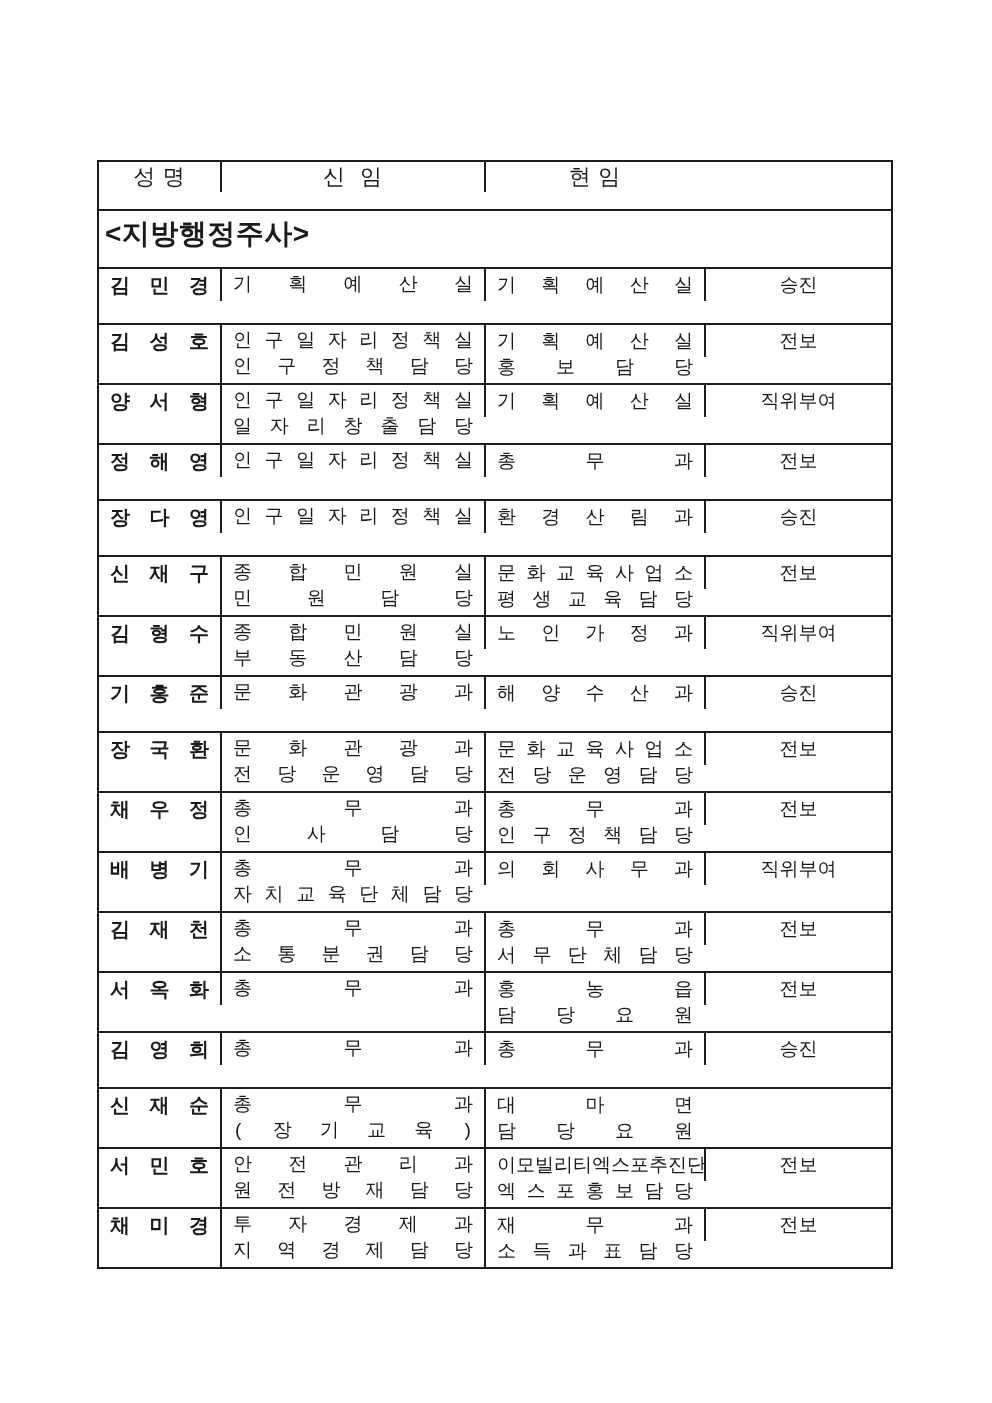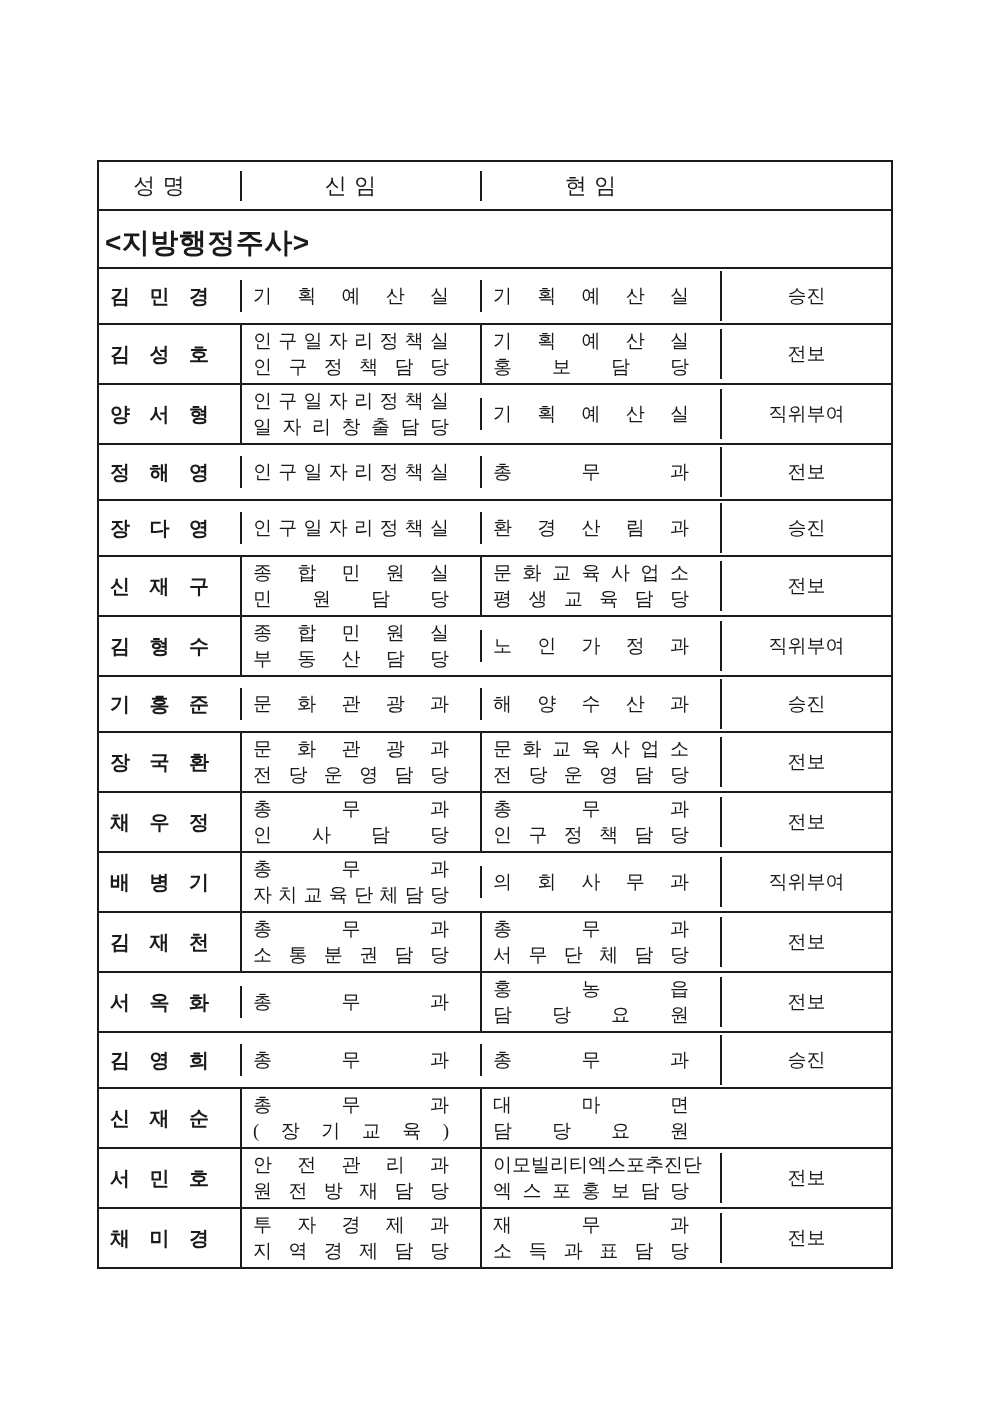--- a/index.html
+++ b/index.html
@@ -20,40 +20,39 @@
     position: absolute;
     left: 97px;
     top: 160px;
     width: 796px;
     box-sizing: border-box;
     border: 2px solid #1c1c1c;
     background: #ffffff;
   }
   .row {
     display: flex;
-    align-items: center;
-    gap: 20px;
+    align-items: flex-start;
   }
   .row + .row, #rows-container .row:first-child {
     border-top: 2px solid #1c1c1c;
   }
   .cell {
     box-sizing: border-box;
     display: flex;
     flex-direction: column;
     justify-content: center;
     padding: 3px 11px;
   }
   .cell + .cell {
     border-left: 2px solid #1c1c1c;
   }
   .col-name { width: 121px; }
-  .col-new  { width: 220px; }
+  .col-new  { width: 264px; font-family: Liberation Mono, monospace; }
   .col-cur  { width: 220px; }
-  .col-note { flex: 1; padding: 12px 4px; }
+  .col-note { flex: 1; padding: 3px 4px; }
 
   
   .header-row { height: 47px; }
   .header-row .cell {
     align-items: center;
     justify-content: center;
     padding: 0;
   }
   .th {
     font-size: 22px;
@@ -65,21 +64,20 @@
   .section-cell {
     width: 100%;
     justify-content: center;
     padding: 4px 6px;
   }
   .section-title {
     font-family: "Liberation Sans", "DejaVu Sans", sans-serif;
     font-weight: 700;
     font-size: 28px;
     letter-spacing: 0.5px;
-    margin-top: 8px;
   }
 
   
   .body-row { min-height: 54px; }
   .line {
     font-size: 19px;
     line-height: 26px;
   }
   .just {
     display: flex;

